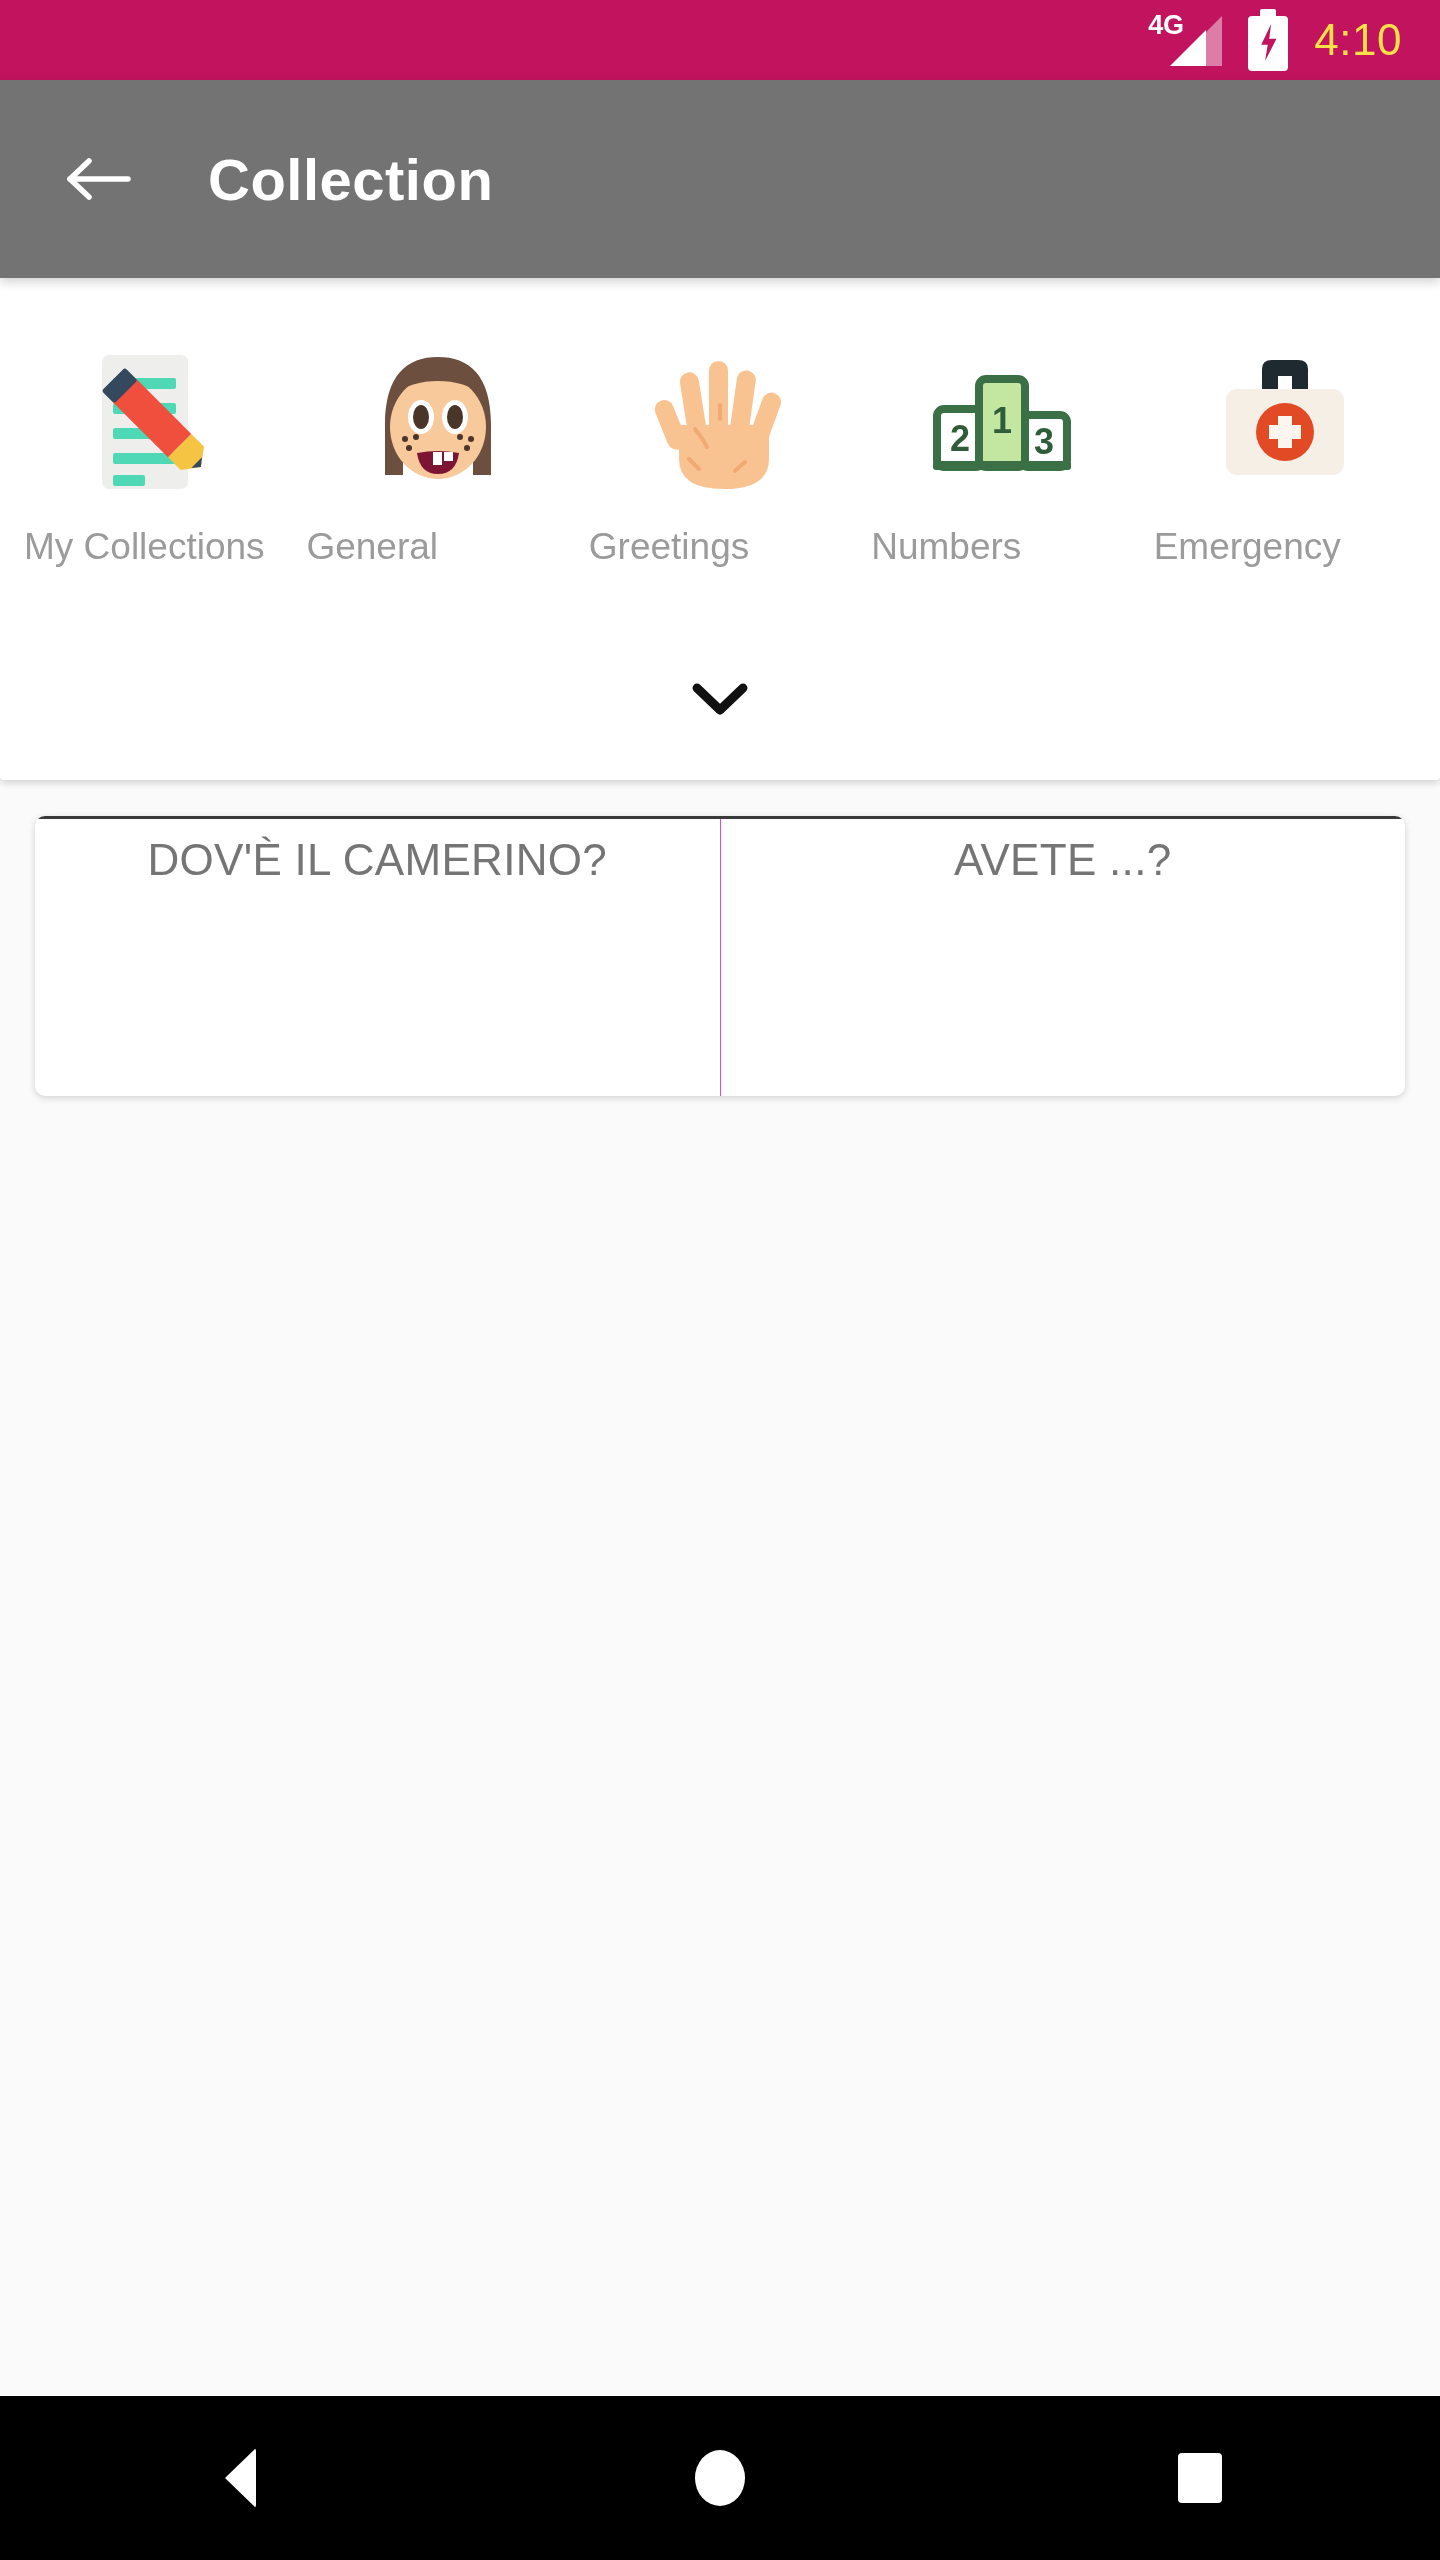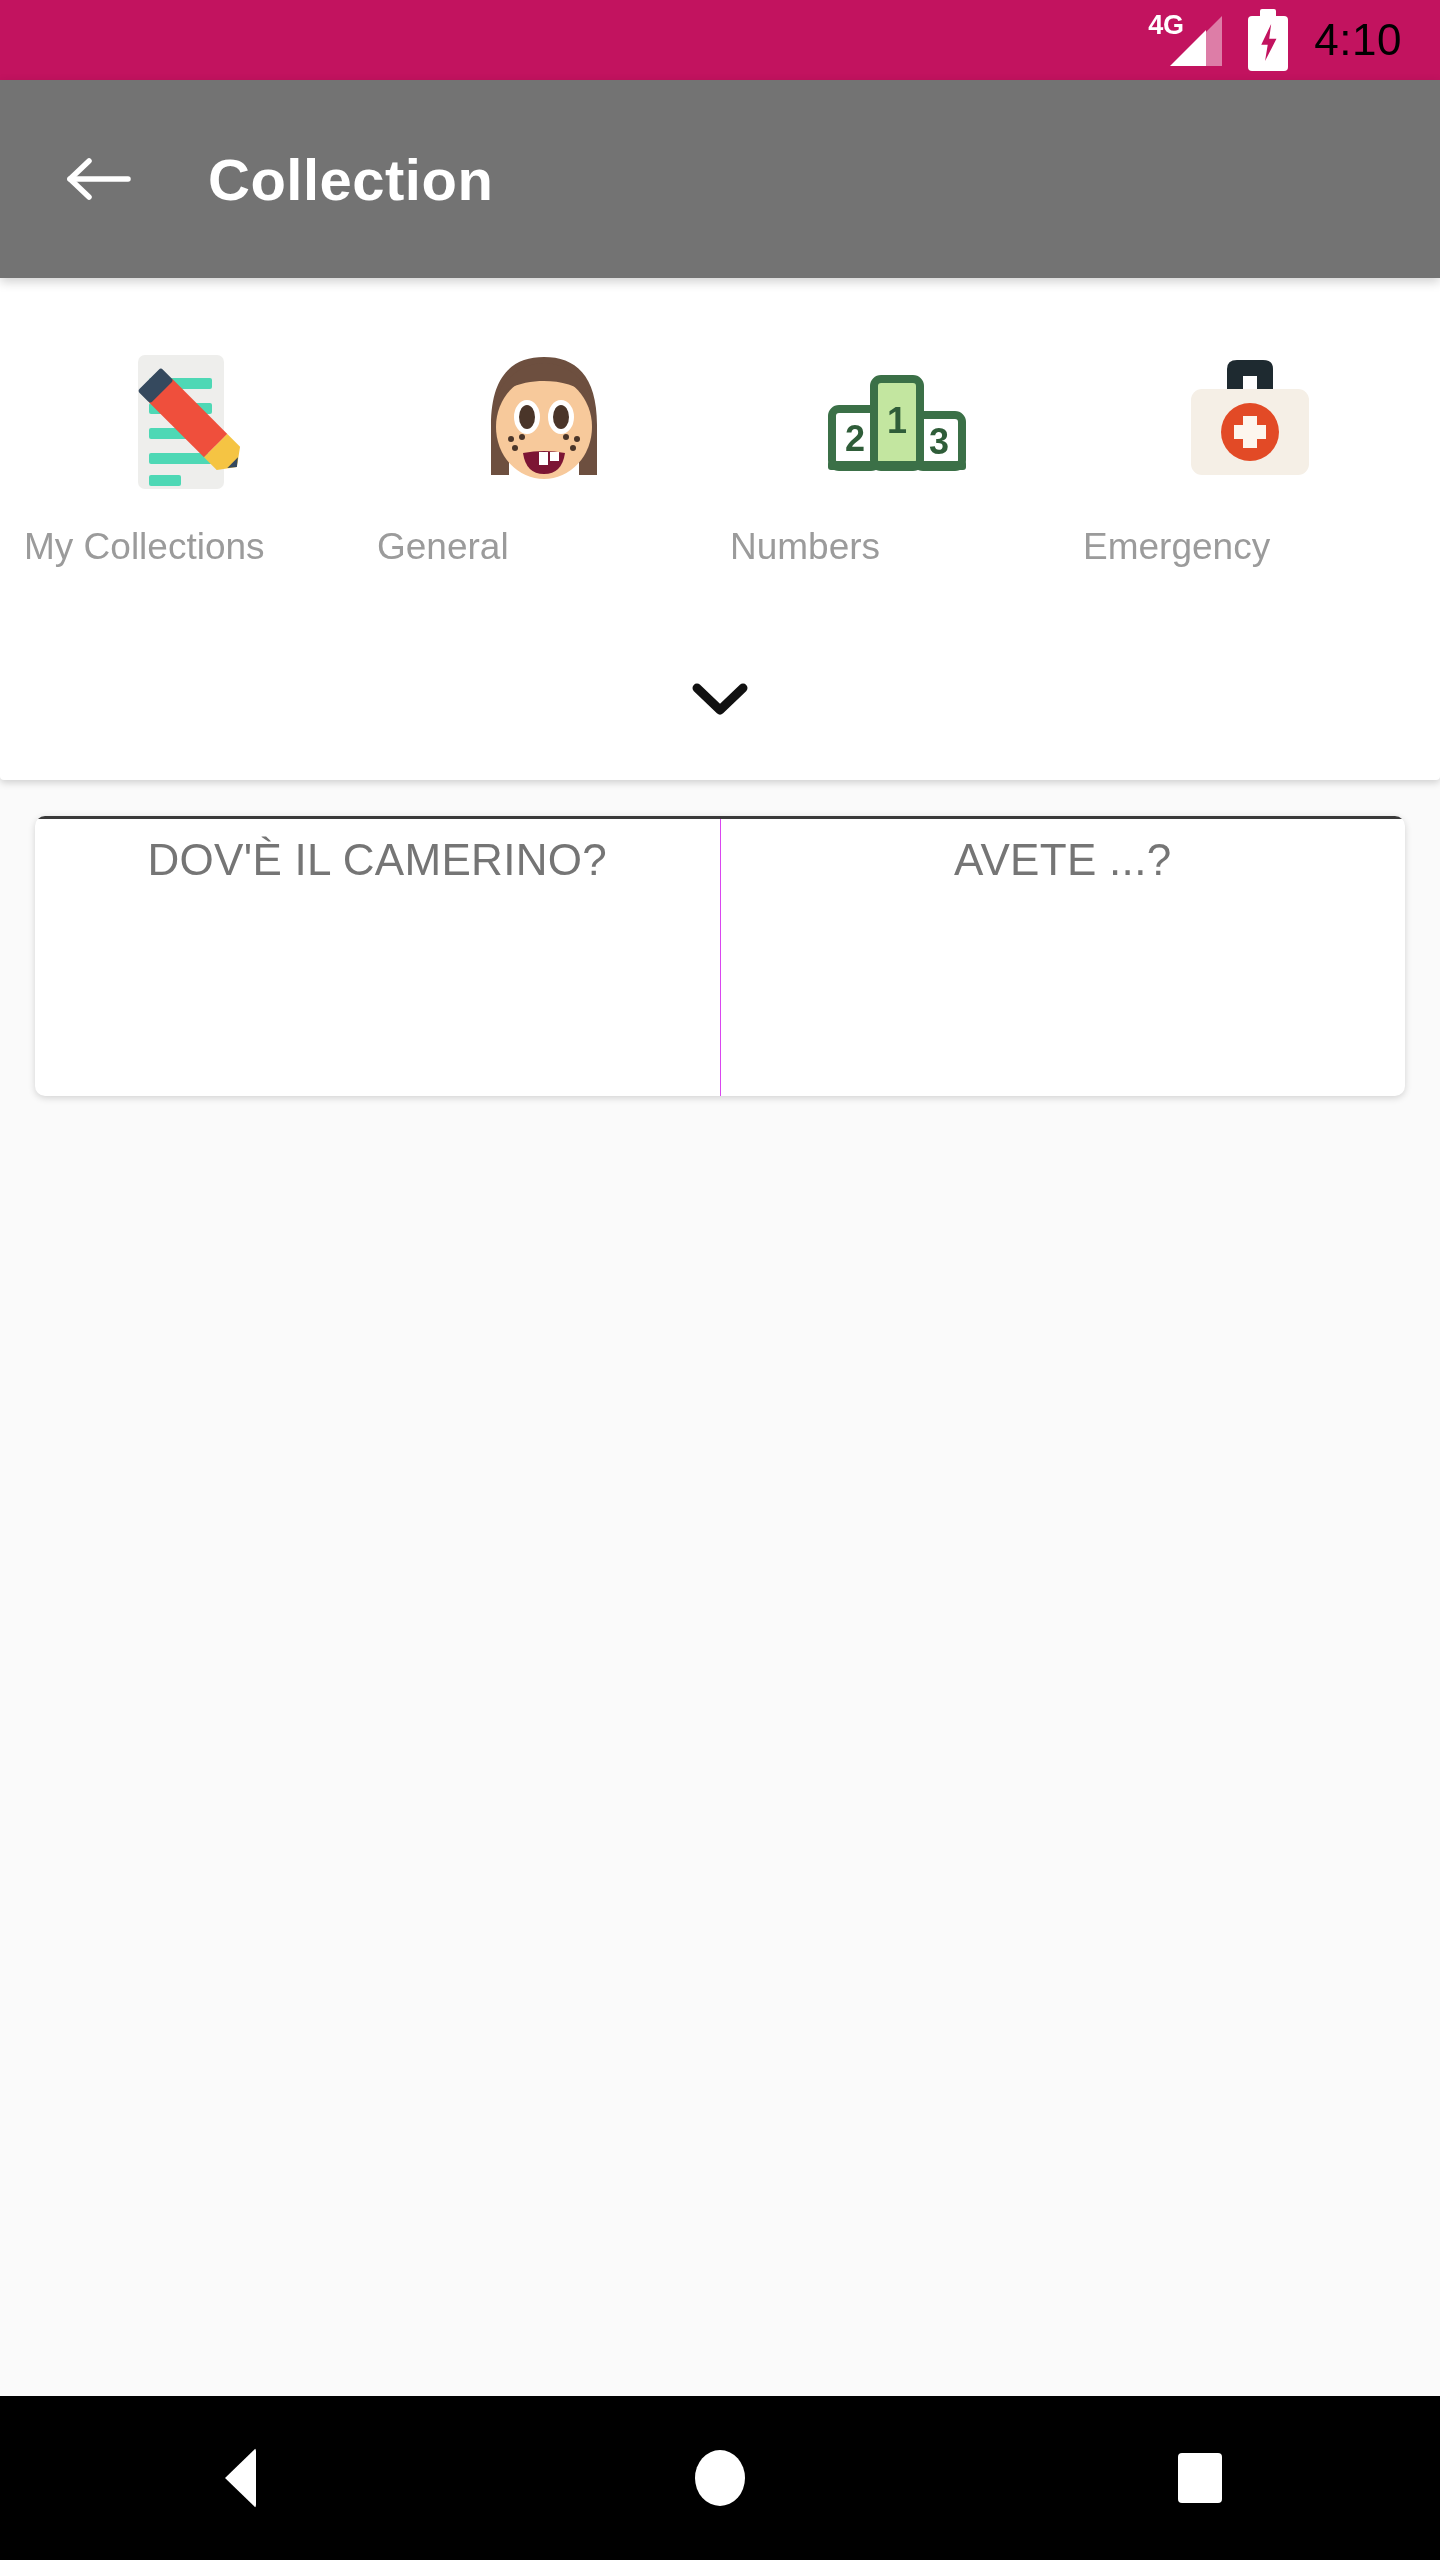--- a/index.html
+++ b/index.html
@@ -82,21 +82,21 @@
   }
   .sb-battery .bolt {
     position:absolute;
     bottom:10px; left:11px;
     width:19px; height:37px;
     background:#c2135f;
     clip-path:polygon(62% 0%, 10% 56%, 44% 56%, 30% 100%, 90% 40%, 52% 40%);
   }
   .sb-time {
     font-size:44px;
-    color:#000000;
+    color:#fde047;
     font-weight:normal;
     letter-spacing:0.5px;
     line-height:1;
   }
 
   
   .app-bar {
     height:198px;
     background:#737373;
     display:flex;
@@ -333,20 +333,41 @@
             <circle cx="97" cy="90" r="3" fill="#4a3529"></circle>
             <circle cx="104" cy="101" r="3" fill="#4a3529"></circle>
             <path d="M54 106 Q75 102 96 106 Q93 127 75 127 Q57 127 54 106 Z" fill="#7c1534"></path>
             <rect x="70" y="105" width="9" height="13" fill="#ffffff"></rect>
             <rect x="81" y="105" width="9" height="9" fill="#ffffff"></rect>
           </svg>
         </div>
         <div class="cat-label">General</div>
       </div>
 
+      <div class="cat-item">
+        <div class="cat-icon">
+          <svg width="150" height="150" viewBox="0 0 150 150">
+            <g fill="#f9c391">
+              <rect x="16" y="52" width="19" height="52" rx="9.5" transform="rotate(-22 25 78)"></rect>
+              <rect x="40" y="25" width="19" height="84" rx="9.5" transform="rotate(-9 49 67)"></rect>
+              <rect x="64" y="14" width="19" height="96" rx="9.5"></rect>
+              <rect x="87" y="23" width="19" height="88" rx="9.5" transform="rotate(8 96 67)"></rect>
+              <rect x="109" y="44" width="19" height="66" rx="9.5" transform="rotate(20 118 77)"></rect>
+              <path d="M34 78 L116 78 Q124 78 124 92 L124 112 Q124 142 79 142 Q34 142 34 112 Z"></path>
+            </g>
+            <g stroke="#f0a66f" stroke-width="4" stroke-linecap="round" fill="none" opacity="0.85">
+              <path d="M75 58 L75 72"></path>
+              <path d="M50 82 Q58 92 62 100"></path>
+              <path d="M44 112 Q50 118 54 122"></path>
+              <path d="M100 115 Q94 120 90 124"></path>
+            </g>
+          </svg>
+        </div>
+        <div class="cat-label">Greetings</div>
+      </div>
 
       <div class="cat-item">
         <div class="cat-icon">
           <svg width="150" height="150" viewBox="0 0 150 150">
             <rect x="10" y="62" width="46" height="58" rx="7" fill="#ffffff" stroke="#3b7047" stroke-width="8"></rect>
             <rect x="94" y="68" width="46" height="52" rx="7" fill="#ffffff" stroke="#3b7047" stroke-width="8"></rect>
             <rect x="52" y="32" width="46" height="88" rx="7" fill="#c3e6a0" stroke="#3b7047" stroke-width="8"></rect>
             <rect x="6" y="114" width="138" height="9" rx="3" fill="#3b7047"></rect>
             <text x="33" y="104" font-family="'Liberation Sans',sans-serif" font-size="36" font-weight="bold" fill="#2f5d39" text-anchor="middle">2</text>
             <text x="75" y="86" font-family="'Liberation Sans',sans-serif" font-size="36" font-weight="bold" fill="#2f5d39" text-anchor="middle">1</text>

